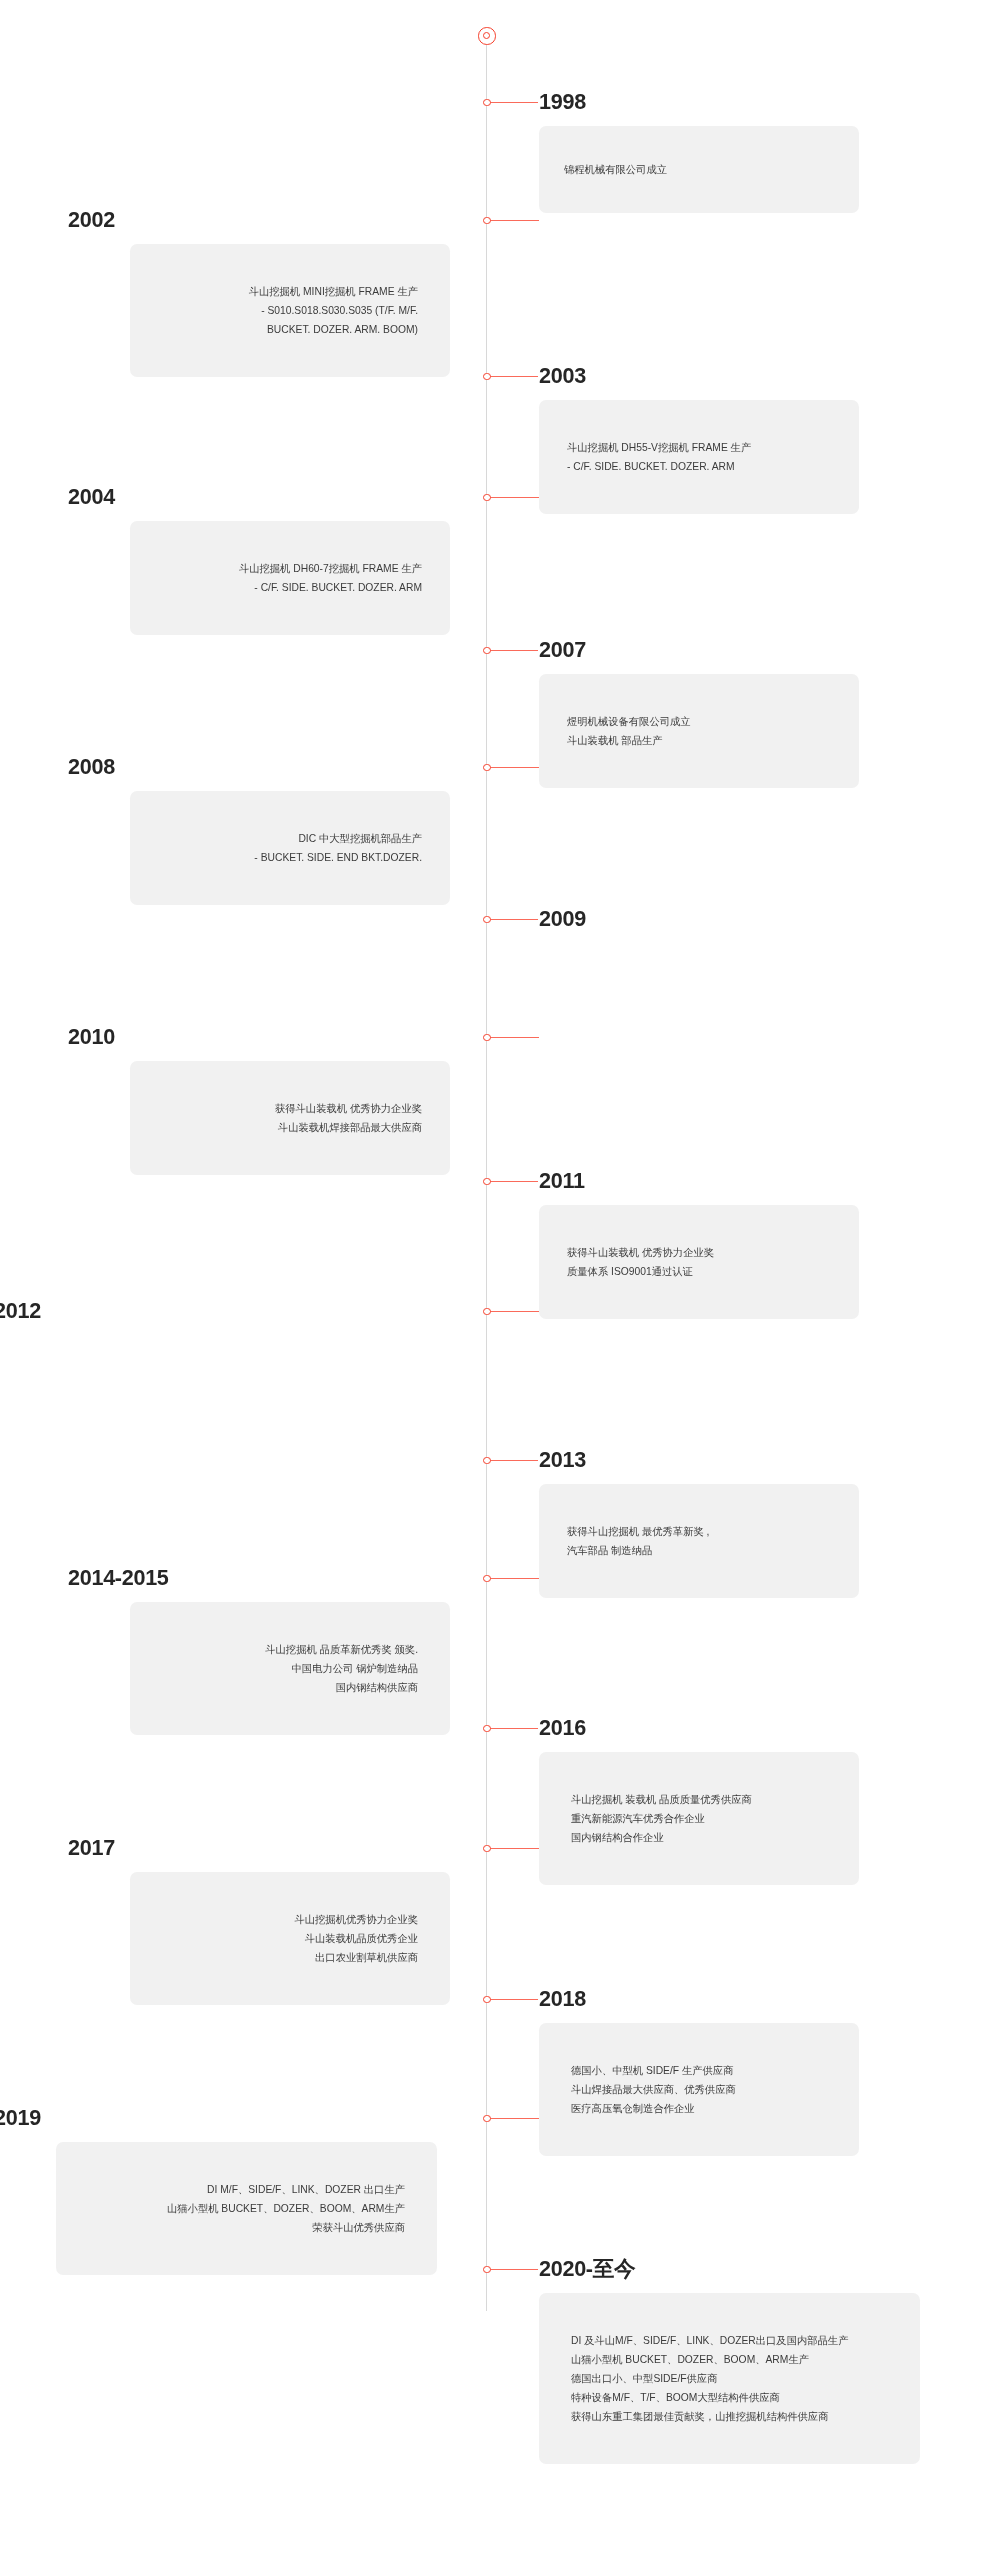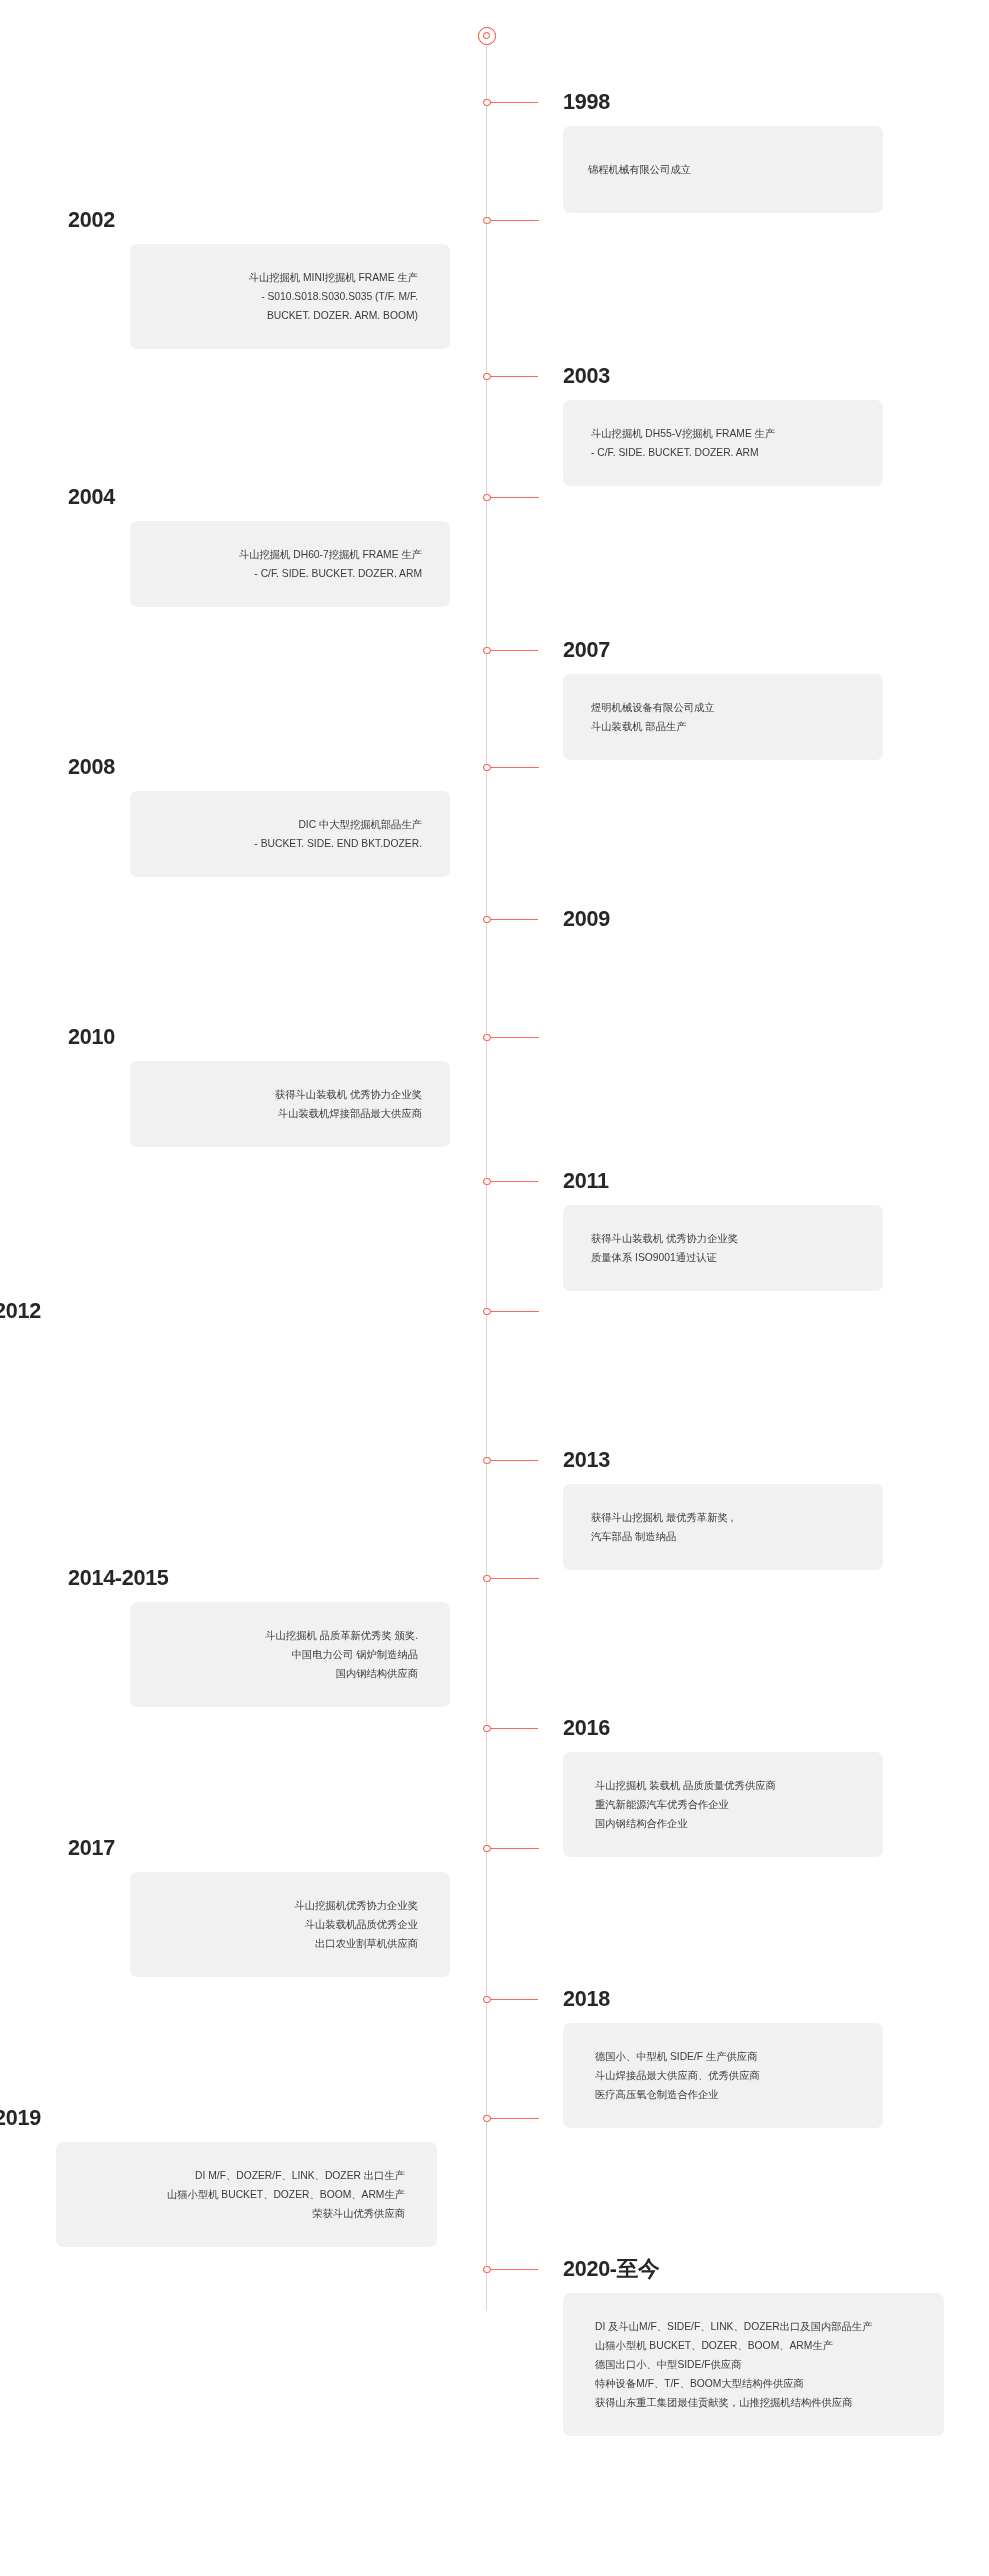--- a/index.html
+++ b/index.html
@@ -80,40 +80,40 @@
     z-index: 2;
   }
   .entry.right .connector { left: 489px;  width: 49px; }
   .entry.left  .connector { right: 450px; width: 49px; }
 
   
   .content {
     position: absolute;
     width: 382px;
   }
-  .entry.right .content { left: 539px; margin-left: 24px; }
+  .entry.right .content { left: 539px; }
   .entry.left  .content { right: 539px; }
 
   .year {
     font-size: 21.6px;
     font-weight: bold;
     color: #262626;
     line-height: 1;
     letter-spacing: -0.3px;
     white-space: nowrap;
   }
   .entry.right .year { text-align: left; }
   .entry.left  .year { text-align: left; }
 
   
   .card {
     margin-top: 13.4px;
     background: #f1f1f1;
     border-radius: 7.2px;
-    padding: 24px 28px;
+    padding: 38px 28px;
   }
   .entry.right .card { margin-right: 62px; }
   .entry.left  .card { margin-left: 62px; }
 
   .card p {
     font-size: 10.3px;
     line-height: 1.85;
     color: #3b3b3b;
     white-space: nowrap;
   }
@@ -302,21 +302,21 @@
             <p>医疗高压氧仓制造合作企业</p>
           </div>
         </div>
       </div>
       <div class="entry left wide" style="top: 2107px;">
         <div class="node-dot" style="top: 7.7px;"></div>
         <div class="connector" style="top: 10.8px;"></div>
         <div class="content">
           <div class="year">2019</div>
           <div class="card pad-wide">
-            <p>DI M/F、DOZER/F、LINK、DOZER 出口生产</p>
+            <p>DI M/F、SIDE/F、LINK、DOZER 出口生产</p>
             <p>山猫小型机 BUCKET、DOZER、BOOM、ARM生产</p>
             <p>荣获斗山优秀供应商</p>
           </div>
         </div>
       </div>
       <div class="entry right wide" style="top: 2258px;">
         <div class="node-dot" style="top: 7.7px;"></div>
         <div class="connector" style="top: 10.8px;"></div>
         <div class="content">
           <div class="year">2020-至今</div>

